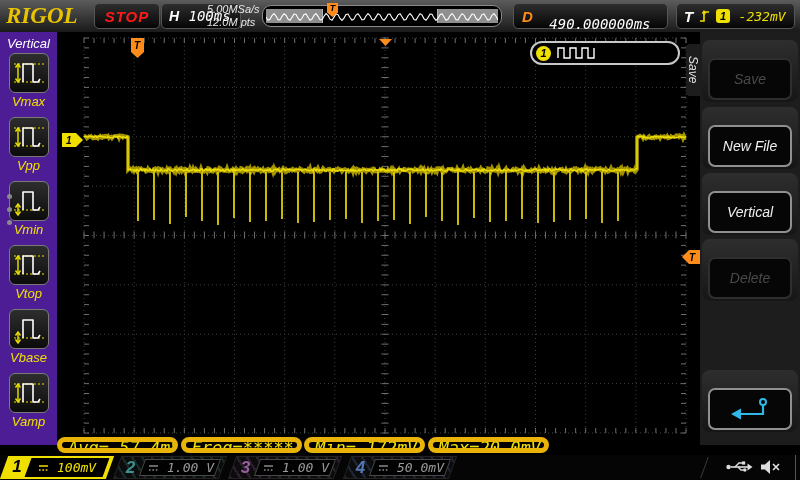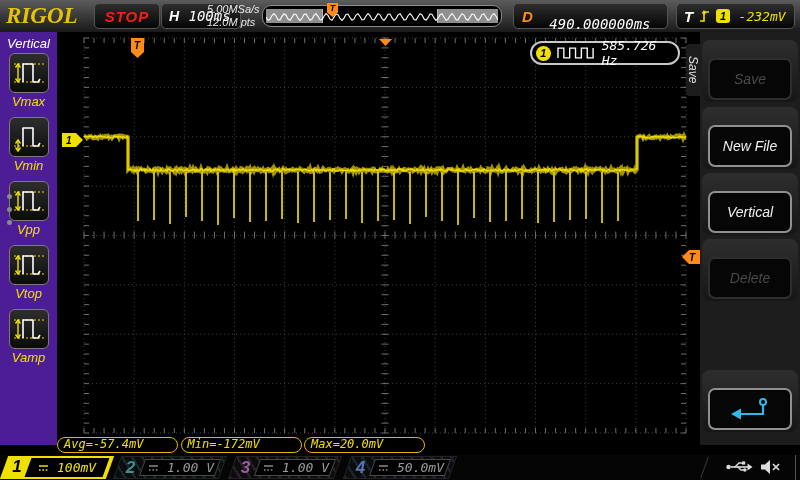--- a/index.html
+++ b/index.html
@@ -71,22 +71,22 @@
     border-radius:4px 0 0 4px; color:#e0e0e0; font-size:12px;
     writing-mode:vertical-rl; text-align:center; line-height:14px; }
   .slot { position:absolute; left:2px; width:96px; height:62px;
     background:linear-gradient(#2e2e2e,#161616); border-radius:8px; }
   .mbtn { position:absolute; left:6px; top:18px; width:84px; height:42px; background:#060606;
     border:2px solid #909090; border-radius:7px; color:#f0f0f0; font-size:14px;
     display:flex; align-items:center; justify-content:center; cursor:pointer; }
   .mbtn.disabled { border-color:#2e2e2e; color:#4a4a4a; }
   
   .meas-bar { position:absolute; left:57px; top:437px; height:16px; display:flex; }
-  .meas-cell { width:121px; height:16px; border:1px solid #eab308; border-radius:8px; background:#000;
-    color:#f0e000; font-size:12px; line-height:13px; padding-left:6px; margin-right:2.5px;
+  .meas-cell { width:121px; height:16px; border:5px solid #eab308; border-radius:8px; background:#000;
+    color:#f0e000; font-size:17px; line-height:13px; padding-left:6px; margin-right:2.5px;
     font-family:"DejaVu Sans Mono",monospace; white-space:nowrap; overflow:hidden; }
   
   .chan-bar { position:absolute; left:0; top:455px; width:800px; height:25px; background:#050505; }
   .chan { position:absolute; top:1px; width:106px; height:23px; transform:skewX(-20deg); cursor:pointer; }
   .chan .num { position:absolute; left:8px; top:1px; transform:skewX(20deg); font-size:17px; font-weight:bold; }
   .chan .vbox { position:absolute; left:24px; top:2px; right:4px; bottom:2px; background:#000;
     display:flex; align-items:center; justify-content:center; }
   .chan .vin { transform:skewX(20deg); display:flex; align-items:center; }
   .chan .scale { font-size:13px; margin-left:7px; font-family:"DejaVu Sans Mono",monospace; }
   .chan.active { background:#f0e000; }
@@ -154,20 +154,35 @@
               <path d="M3.5 11.5 L6 8 L8.5 11.5" fill="none"></path>
               <path d="M3.5 22.5 L6 26 L8.5 22.5" fill="none"></path>
             </g>
           </svg>
         </div>
       <div class="vlabel">Vmax</div>
     </div>
     <div class="vitem">
       <div class="vicon">
           <svg width="34" height="34" viewBox="0 0 34 34">
+            <line x1="2" y1="8" x2="32" y2="8" stroke="#f0e000" stroke-width="1.2" stroke-dasharray="2 2"></line>
+            <line x1="2" y1="26" x2="32" y2="26" stroke="#f0e000" stroke-width="1.2" stroke-dasharray="2 2"></line>
+            <path d="M11 26 V8 H21 V26 H26 L28 23" stroke="#fff" fill="none" stroke-width="1.6" stroke-linejoin="round"></path>
+            <g stroke="#f0e000" stroke-width="1.4">
+              <line x1="6" y1="9" x2="6" y2="25"></line>
+              <path d="M3.5 11.5 L6 8 L8.5 11.5" fill="none"></path>
+              <path d="M3.5 22.5 L6 26 L8.5 22.5" fill="none"></path>
+            </g>
+          </svg>
+        </div>
+      <div class="vlabel">Vpp</div>
+    </div>
+    <div class="vitem">
+      <div class="vicon">
+          <svg width="34" height="34" viewBox="0 0 34 34">
             <line x1="2" y1="26" x2="32" y2="26" stroke="#f0e000" stroke-width="1.2" stroke-dasharray="2 2"></line>
             <path d="M11 26 V8 H21 V26 H26 L28 23" stroke="#fff" fill="none" stroke-width="1.6" stroke-linejoin="round"></path>
             <g stroke="#f0e000" stroke-width="1.4">
               <line x1="6" y1="21" x2="6" y2="30"></line>
               <path d="M3.5 23.5 L6 20 L8.5 23.5" fill="none"></path>
               <path d="M3.5 27.5 L6 31 L8.5 27.5" fill="none"></path>
             </g>
           </svg>
         </div>
       <div class="vlabel">Vmin</div>
@@ -178,36 +193,35 @@
             <line x1="2" y1="8" x2="32" y2="8" stroke="#f0e000" stroke-width="1.2" stroke-dasharray="2 2"></line>
             <line x1="2" y1="26" x2="32" y2="26" stroke="#f0e000" stroke-width="1.2" stroke-dasharray="2 2"></line>
             <path d="M11 26 V8 H21 V26 H26 L28 23" stroke="#fff" fill="none" stroke-width="1.6" stroke-linejoin="round"></path>
             <g stroke="#f0e000" stroke-width="1.4">
               <line x1="6" y1="9" x2="6" y2="25"></line>
               <path d="M3.5 11.5 L6 8 L8.5 11.5" fill="none"></path>
               <path d="M3.5 22.5 L6 26 L8.5 22.5" fill="none"></path>
             </g>
           </svg>
         </div>
-      <div class="vlabel">Vpp</div>
+      <div class="vlabel">Vtop</div>
     </div>
     <div class="vitem">
       <div class="vicon">
           <svg width="34" height="34" viewBox="0 0 34 34">
-            <line x1="2" y1="8" x2="32" y2="8" stroke="#f0e000" stroke-width="1.2" stroke-dasharray="2 2"></line>
             <line x1="2" y1="26" x2="32" y2="26" stroke="#f0e000" stroke-width="1.2" stroke-dasharray="2 2"></line>
             <path d="M11 26 V8 H21 V26 H26 L28 23" stroke="#fff" fill="none" stroke-width="1.6" stroke-linejoin="round"></path>
             <g stroke="#f0e000" stroke-width="1.4">
-              <line x1="6" y1="9" x2="6" y2="25"></line>
-              <path d="M3.5 11.5 L6 8 L8.5 11.5" fill="none"></path>
-              <path d="M3.5 22.5 L6 26 L8.5 22.5" fill="none"></path>
+              <line x1="6" y1="21" x2="6" y2="30"></line>
+              <path d="M3.5 23.5 L6 20 L8.5 23.5" fill="none"></path>
+              <path d="M3.5 27.5 L6 31 L8.5 27.5" fill="none"></path>
             </g>
           </svg>
         </div>
-      <div class="vlabel">Vtop</div>
+      <div class="vlabel">Vbase</div>
     </div>
     <div class="vitem">
       <div class="vicon">
           <svg width="34" height="34" viewBox="0 0 34 34">
             <line x1="2" y1="8" x2="32" y2="8" stroke="#f0e000" stroke-width="1.2" stroke-dasharray="2 2"></line>
             <line x1="2" y1="26" x2="32" y2="26" stroke="#f0e000" stroke-width="1.2" stroke-dasharray="2 2"></line>
             <path d="M11 26 V8 H21 V26 H26 L28 23" stroke="#fff" fill="none" stroke-width="1.6" stroke-linejoin="round"></path>
             <g stroke="#f0e000" stroke-width="1.4">
               <line x1="6" y1="9" x2="6" y2="25"></line>
               <path d="M3.5 11.5 L6 8 L8.5 11.5" fill="none"></path>
@@ -601,21 +615,20 @@
           <polygon points="322,7 335,7 328.5,14" fill="#ff8c1a"></polygon>
           <polygon points="643,218 632,218 625,225 632,232 643,232" fill="#ff8c1a"></polygon>
           <text x="632" y="229" font-size="10" font-weight="bold" fill="#000" font-family="Liberation Sans, sans-serif">T</text>
         </g>
       </svg>
     <div class="freq-badge">
       <div class="fb-ch">1</div>
       <svg width="40" height="12" viewBox="0 0 40 12">
         <path d="M1 11 V1 H7 V11 H13 V1 H19 V11 H25 V1 H31 V11 H37 V1" stroke="#fff" stroke-width="1.4" fill="none"></path>
       </svg>
-      <div class="fb-val">585.726 Hz</div>
     </div>
   </div>
 
   <div class="right-menu">
     <div class="menu-tab">Save</div>
     <div class="slot" style="top:8px">
       <div class="mbtn disabled">Save</div>
     </div>
     <div class="slot" style="top:75px">
       <div class="mbtn">New File</div>
@@ -632,20 +645,21 @@
           <circle cx="35" cy="6" r="3" stroke="#30b8e8" stroke-width="2" fill="none"></circle>
           <path d="M35 9 V18 H12" stroke="#30b8e8" stroke-width="2.2" fill="none"></path>
           <polygon points="13,12.5 13,23.5 3,18" fill="#30b8e8"></polygon>
         </svg>
       </div>
     </div>
   </div>
 
   <div class="meas-bar">
     <div class="meas-cell">Avg=-57.4mV</div>
+    <div class="meas-cell">Freq=*****</div>
     <div class="meas-cell">Min=-172mV</div>
     <div class="meas-cell">Max=20.0mV</div>
   </div>
 
   <div class="chan-bar">
     <div class="chan active" style="left:4px">
       <div class="num">1</div>
       <div class="vbox">
           <div class="vin">
         <svg width="13" height="10" viewBox="0 0 13 10">

